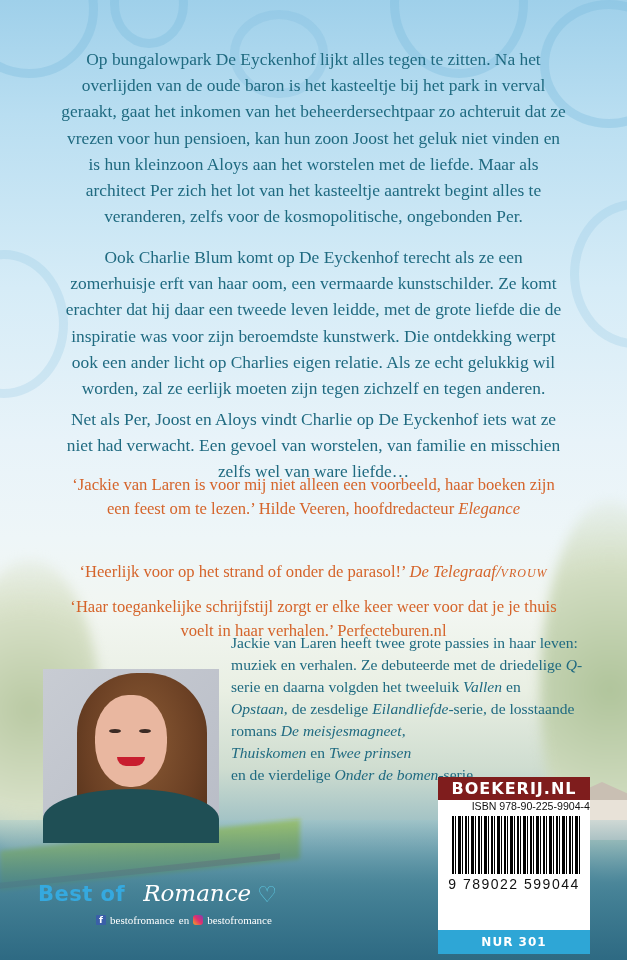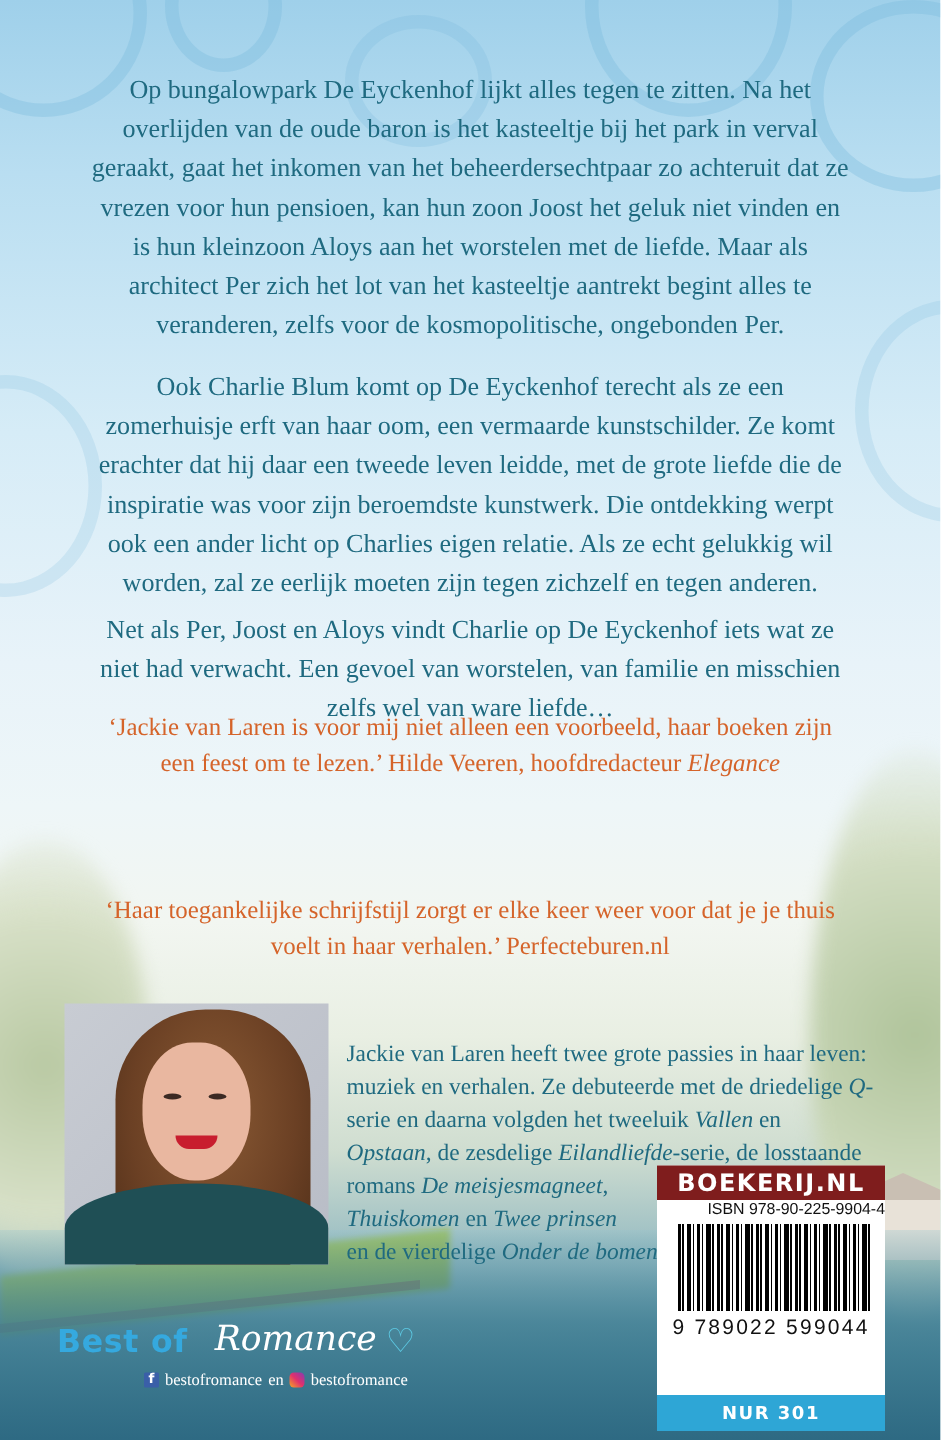--- a/index.html
+++ b/index.html
@@ -32,21 +32,21 @@
 
   .photo{position:absolute;left:43px;top:669px;width:176px;height:174px;
     background:linear-gradient(135deg,#c8ccd3,#b8bcc6);overflow:hidden;}
   .hair{position:absolute;left:34px;top:4px;width:130px;height:175px;border-radius:60px 60px 30px 30px;
     background:radial-gradient(ellipse at 50% 40%,#8a5a34 0%,#6b4024 60%,#4e2e18 100%);}
   .face{position:absolute;left:52px;top:26px;width:72px;height:92px;border-radius:46% 46% 48% 48%;background:#e9b7a0;}
   .eye{position:absolute;top:34px;width:12px;height:4px;background:#3b2a24;border-radius:50%;}
   .lips{position:absolute;left:22px;top:62px;width:28px;height:9px;background:#c81d2e;border-radius:0 0 14px 14px;}
   .dress{position:absolute;left:0;top:120px;width:176px;height:60px;border-radius:50% 50% 0 0;background:#1f4f55;}
 
-  .bio{position:absolute;left:231px;top:692px;width:370px;color:#1f6a80;
+  .bio{position:absolute;left:231px;top:632px;width:370px;color:#1f6a80;
     font-family:"Liberation Serif",serif;font-size:15.6px;line-height:22px;text-align:left;}
   .bio i{font-style:italic;}
 
   .barcode-box{position:absolute;left:438px;top:777px;width:152px;height:177px;background:#fff;}
   .bc-top{height:23px;background:#7f1d1d;color:#fff;text-align:center;font-family:"DejaVu Sans",sans-serif;font-weight:bold;font-size:16px;line-height:23px;letter-spacing:1px;}
   .isbn{font-family:"Liberation Sans",sans-serif;font-size:10.6px;color:#111;text-align:right;margin-top:0;}
   .bars{height:58px;margin:4px 10px 0 14px;background:repeating-linear-gradient(90deg,#000 0 2px,#fff 2px 3px,#000 3px 4px,#fff 4px 6px,#000 6px 9px,#fff 9px 10px,#000 10px 11px,#fff 11px 13px);}
   .ean{font-family:"Liberation Sans",sans-serif;font-size:14px;color:#111;text-align:center;letter-spacing:1.5px;margin-top:2px;}
   .bc-bot{position:absolute;left:0;bottom:0;width:100%;height:24px;background:#2ea6d6;color:#fff;text-align:center;font-family:"DejaVu Sans",sans-serif;font-weight:bold;font-size:12px;line-height:24px;letter-spacing:1px;}
 
@@ -75,20 +75,21 @@
   <div class="house"></div>
   <div class="grass"></div>
   <div class="bank"></div>
   <div class="water"></div>
 
   <div class="blurb p1">Op bungalowpark De Eyckenhof lijkt alles tegen te zitten. Na het overlijden van de oude baron is het kasteeltje bij het park in verval geraakt, gaat het inkomen van het beheerdersechtpaar zo achteruit dat ze vrezen voor hun pensioen, kan hun zoon Joost het geluk niet vinden en is hun kleinzoon Aloys aan het worstelen met de liefde. Maar als architect Per zich het lot van het kasteeltje aantrekt begint alles te veranderen, zelfs voor de kosmopolitische, ongebonden Per.</div>
   <div class="blurb p2">Ook Charlie Blum komt op De Eyckenhof terecht als ze een zomerhuisje erft van haar oom, een vermaarde kunstschilder. Ze komt erachter dat hij daar een tweede leven leidde, met de grote liefde die de inspiratie was voor zijn beroemdste kunstwerk. Die ontdekking werpt ook een ander licht op Charlies eigen relatie. Als ze echt gelukkig wil worden, zal ze eerlijk moeten zijn tegen zichzelf en tegen anderen.</div>
   <div class="blurb p3">Net als Per, Joost en Aloys vindt Charlie op De Eyckenhof iets wat ze niet had verwacht. Een gevoel van worstelen, van familie en misschien zelfs wel van ware liefde…</div>
 
   <div class="quotes q1"><span>‘Jackie van Laren is voor mij niet alleen een voorbeeld, haar boeken zijn een feest om te lezen.’ Hilde Veeren, hoofdredacteur </span><i>Elegance</i></div>
+  <div class="quotes q2"><span>‘Heerlijk voor op het strand of onder de parasol!’ </span><i>De Telegraaf/</i><span class="sc">vrouw</span></div>
   <div class="quotes q3"><span>‘Haar toegankelijke schrijfstijl zorgt er elke keer weer voor dat je je thuis voelt in haar verhalen.’ Perfecteburen.nl</span></div>
 
   <div class="photo">
     <div class="hair"></div>
     <div class="face">
       <div class="eye" style="left:14px;"></div>
       <div class="eye" style="left:44px;"></div>
       <div class="lips"></div>
     </div>
     <div class="dress"></div>

